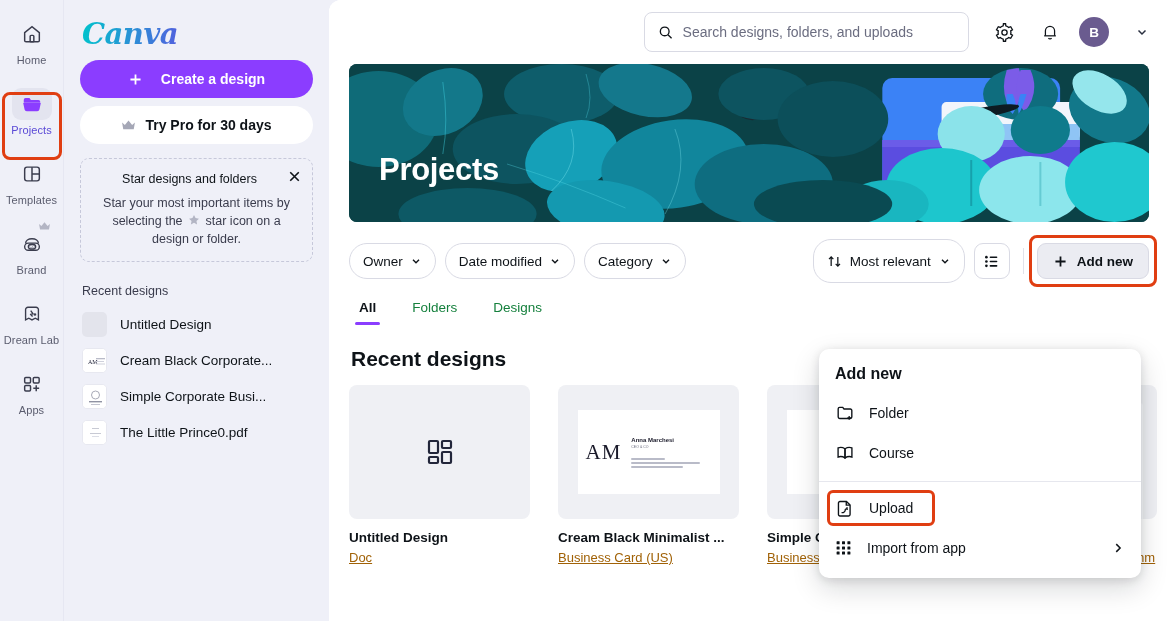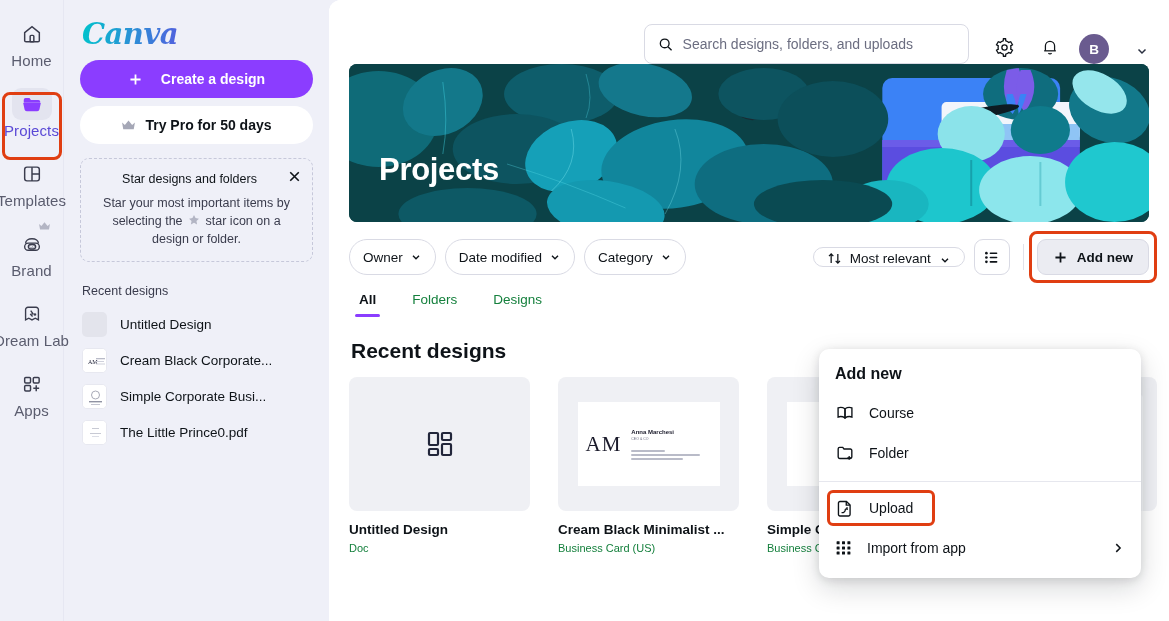--- a/index.html
+++ b/index.html
@@ -25,21 +25,21 @@
     gap: 4px; cursor: pointer; position: relative;
     padding-top: 8px;
   }
   .rail-icon-box {
     width: 40px; height: 32px; border-radius: 9px;
     display: flex; align-items: center; justify-content: center;
     position: relative;
   }
   .rail-item.active .rail-icon-box { background: #e3e4ef; }
   .rail-label {
-    font-size: 15px; color: #5a5c6e; letter-spacing: .1px; line-height: 13px;
+    font-size: 11px; color: #5a5c6e; letter-spacing: .1px; line-height: 13px;
     white-space: nowrap;
   }
   .rail-item.active .rail-label { color: #5a49d6; }
   .crown {
     position: absolute; top: -7px; right: 1px; width: 13px; height: 10px;
   }
   .rail-highlight {
     position: absolute; left: 2px; top: 92px; width: 60px; height: 68px;
     border: 3px solid #e03e12; border-radius: 8px; pointer-events: none; z-index: 30;
   }
@@ -106,21 +106,21 @@
     overflow: hidden; text-overflow: ellipsis; max-width: 178px;
   }
 
   
   .main {
     flex: 1 1 auto; height: 621px; background: #fff;
     border-top-left-radius: 12px; overflow: hidden; position: relative;
     display: flex; flex-direction: column;
   }
   .topbar {
-    height: 64px; flex: 0 0 64px; display: flex; align-items: flex-end;
+    height: 64px; flex: 0 0 64px; display: flex; align-items: center;
     justify-content: flex-end; gap: 12px; padding: 0 14px 0 0; background: #fff;
   }
   .search {
     width: 325px; height: 40px; border: 1px solid #d9dae4; border-radius: 8px;
     display: flex; align-items: center; gap: 9px; padding: 0 13px;
     background: #fff; margin-right: 6px;
   }
   .search input {
     border: none; outline: none; font-size: 14px; color: #0e1318;
     font-family: "Liberation Sans", sans-serif; width: 100%; background: transparent;
@@ -151,22 +151,22 @@
   .filters {
     margin-top: 17px; display: flex; align-items: center; gap: 9px; position: relative;
   }
   .pill {
     height: 36px; border: 1px solid #d9dae4; border-radius: 18px; background: #fff;
     display: flex; align-items: center; gap: 7px; padding: 0 13px; cursor: pointer;
     font-size: 13.5px; color: #0e1318;
   }
   .spacer { flex: 1 1 auto; }
   .sortpill {
-    height: 20px; border: 1px solid #d9dae4; border-radius: 18px; background: #fff;
-    display: flex; align-items: flex-end; gap: 8px; padding: 0 13px; cursor: pointer;
+    height: 44px; border: 1px solid #d9dae4; border-radius: 18px; background: #fff;
+    display: flex; align-items: center; gap: 8px; padding: 0 13px; cursor: pointer;
     font-size: 13.5px; color: #0e1318;
   }
   .square-btn {
     width: 36px; height: 36px; border: 1px solid #d9dae4; border-radius: 9px; background: #fff;
     display: flex; align-items: center; justify-content: center; cursor: pointer;
   }
   .vdiv { width: 1px; height: 26px; background: #e1e2ea; margin: 0 4px; }
   .addnew-wrap { position: relative; }
   .addnew {
     height: 36px; border: 1px solid #d9dae4; border-radius: 9px; background: #ebecf2;
@@ -194,21 +194,21 @@
   .cards { margin-top: 14px; display: flex; gap: 28px; }
   .card { width: 181px; cursor: pointer; }
   .card-thumb {
     width: 181px; height: 134px; border-radius: 8px; background: #eff0f4;
     display: flex; align-items: center; justify-content: center; overflow: hidden;
   }
   .card-name {
     margin-top: 11px; font-size: 13.5px; font-weight: 700; color: #0e1318;
     white-space: nowrap; overflow: hidden; text-overflow: ellipsis;
   }
-  .card-sub { margin-top: 5px; font-size: 11px; color: #15803d; }
+  .card-sub { margin-top: 5px; font-size: 13px; color: #a16207; text-decoration: underline; }
 
   
   .bizcard { width: 142px; height: 84px; background: #fff; display: flex; align-items: center; }
   .bizcard-inner { display: flex; width: 100%; padding: 0 8px; gap: 10px; align-items: center; }
   .monogram { font-family: "Liberation Serif", serif; font-size: 21px; color: #1a1a2a; letter-spacing: 1px; }
   .bc-lines { display: flex; flex-direction: column; gap: 2px; flex: 1; }
   .bc-name { font-size: 6px; font-weight: 700; color: #1a1a2a; }
   .bc-sm { font-size: 3.5px; color: #6b6d80; }
   .bc-bar { height: 2px; background: #b9bbc8; border-radius: 1px; }
 
@@ -327,21 +327,21 @@
       <svg width="15" height="15" viewBox="0 0 16 16" stroke="#fff" stroke-width="1.9">
         <path d="M8 2.6v10.8M2.6 8h10.8"></path>
       </svg>
       <span>Create a design</span>
     </button>
 
     <button class="btn-pro">
       <svg width="15" height="12" viewBox="0 0 14 11">
         <path d="M1 3.2l2.6 2.2L7 1.4l3.4 4 2.6-2.2-1.1 6.2H2.1z" fill="#a5a7b6"></path>
       </svg>
-      <span>Try Pro for 50 days</span>
+      <span>Try Pro for 30 days</span>
     </button>
 
     <div class="tipcard">
       <div class="tip-title">Star designs and folders</div>
       <div class="tip-body">
         <span>Star your most important items by selecting the</span>
         <svg width="12" height="12" viewBox="0 0 14 14" style="display:inline-block;vertical-align:-1px;margin:0 2px">
           <path d="M7 1.2l1.8 3.6 4 .6-2.9 2.8.7 4L7 10.3 3.4 12.2l.7-4L1.2 5.4l4-.6z" fill="#b3b5c4"></path>
         </svg>
         <span>star icon on a design or folder.</span>
@@ -619,32 +619,32 @@
           <div class="card-name">The Little Prince0.pdf</div>
           <div class="card-sub">Mandala Chart - 210 x 297 mm</div>
         </div>
       </div>
 
       <div class="dropdown">
         <div class="dd-title">Add new</div>
 
         <div class="dd-item">
           <svg width="20" height="20" viewBox="0 0 22 22" fill="none" stroke="#0e1318" stroke-width="1.5">
+            <path d="M3.5 6.4a1.6 1.6 0 0 1 1.6-1.6h3.4l1.4 1.8h7a1.6 1.6 0 0 1 1.6 1.6v7.2a1.6 1.6 0 0 1-1.6 1.6H5.1a1.6 1.6 0 0 1-1.6-1.6z"></path>
+            <path d="M15.6 14.4v4M13.6 16.4h4" stroke-width="1.4"></path>
+          </svg>
+          <span>Folder</span>
+        </div>
+
+        <div class="dd-item">
+          <svg width="20" height="20" viewBox="0 0 22 22" fill="none" stroke="#0e1318" stroke-width="1.5">
             <path d="M3.4 5.4c2.4-.9 5.1-.6 7.6.9v10c-2.5-1.5-5.2-1.8-7.6-.9z"></path>
             <path d="M18.6 5.4c-2.4-.9-5.1-.6-7.6.9v10c2.5-1.5 5.2-1.8 7.6-.9z"></path>
           </svg>
           <span>Course</span>
-        </div>
-
-        <div class="dd-item">
-          <svg width="20" height="20" viewBox="0 0 22 22" fill="none" stroke="#0e1318" stroke-width="1.5">
-            <path d="M3.5 6.4a1.6 1.6 0 0 1 1.6-1.6h3.4l1.4 1.8h7a1.6 1.6 0 0 1 1.6 1.6v7.2a1.6 1.6 0 0 1-1.6 1.6H5.1a1.6 1.6 0 0 1-1.6-1.6z"></path>
-            <path d="M15.6 14.4v4M13.6 16.4h4" stroke-width="1.4"></path>
-          </svg>
-          <span>Folder</span>
         </div>
 
         <div class="dd-sep"></div>
 
         <div class="dd-item-wrap">
           <div class="dd-item">
             <svg width="20" height="20" viewBox="0 0 22 22" fill="none" stroke="#0e1318" stroke-width="1.5">
               <path d="M5.4 3.8h7.2l4 4v10.4a1.6 1.6 0 0 1-1.6 1.6H5.4a1.6 1.6 0 0 1-1.6-1.6V5.4a1.6 1.6 0 0 1 1.6-1.6z"></path>
               <path d="M12.4 3.8v4h4"></path>
               <path d="M7.2 16.2c2.6 0 4.2-1.6 4.2-4.2" stroke-width="1.4"></path>

